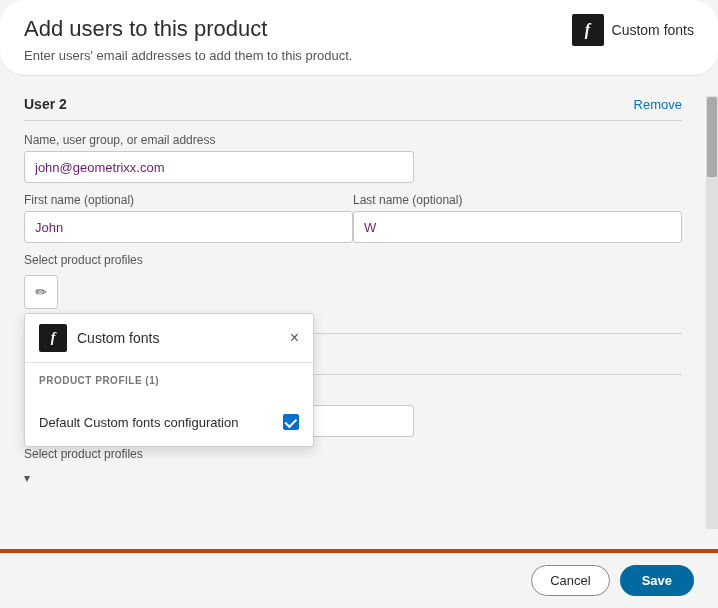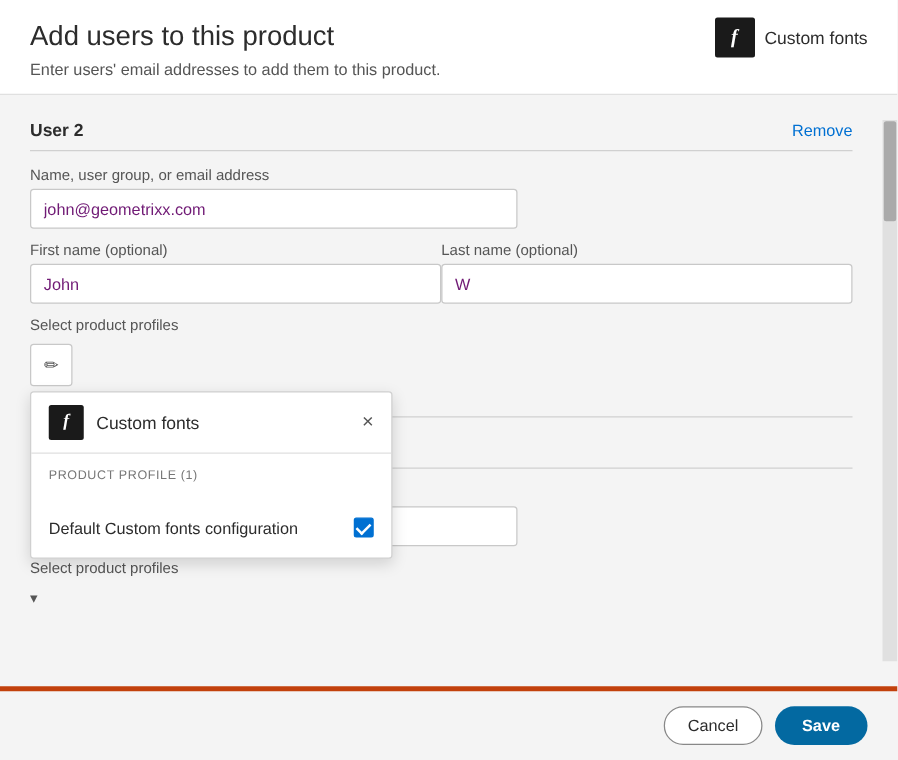--- a/index.html
+++ b/index.html
@@ -22,20 +22,21 @@
       flex-direction: column;
       position: relative;
     }
 
     
     .header {
       background: #fff;
       padding: 16px 24px 12px 24px;
       border-bottom: 1px solid #e0e0e0;
       position: relative;
+      border-radius: 25px;
     }
 
     .header-title {
       font-size: 22px;
       font-weight: 300;
       color: #2c2c2c;
       margin-bottom: 6px;
     }
 
     .header-subtitle {
@@ -250,21 +251,21 @@
       line-height: 1;
     }
 
     
     .profile-section {
       padding: 12px 14px;
     }
 
     .profile-section-label {
       font-size: 10px;
-      font-weight: 400;
+      font-weight: 700;
       color: #777;
       text-transform: uppercase;
       letter-spacing: 0.5px;
       margin-bottom: 8px;
     }
 
     .profile-item {
       display: flex;
       align-items: center;
       justify-content: space-between;

